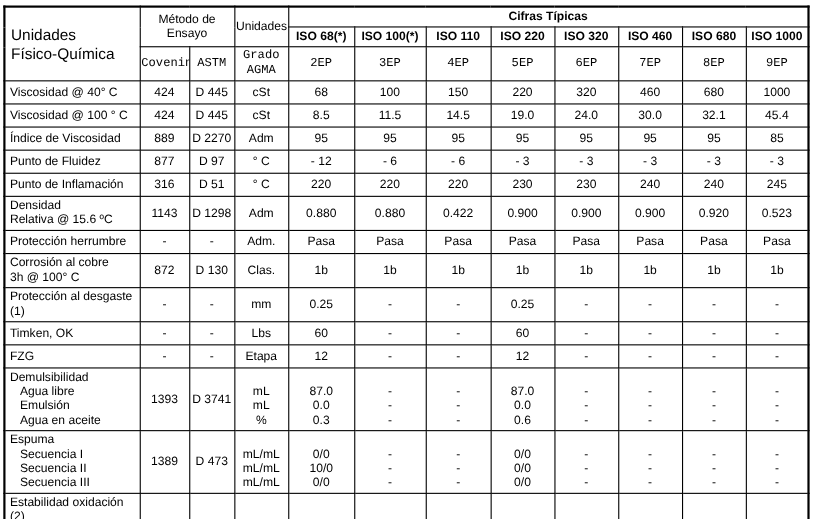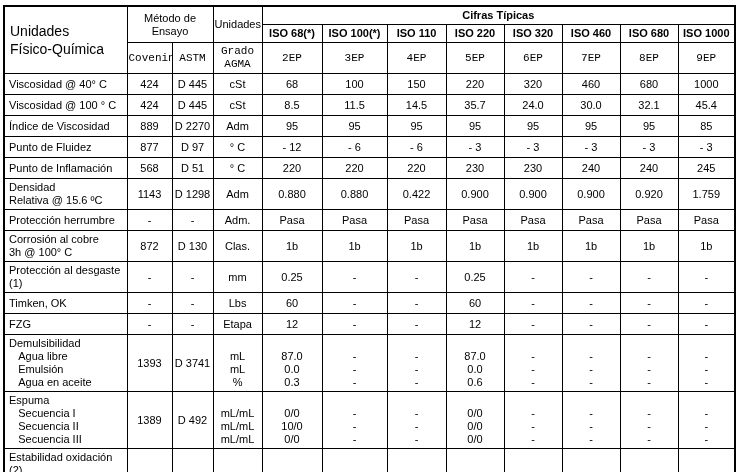--- a/index.html
+++ b/index.html
@@ -99,21 +99,21 @@
           <td>1000</td>
         </tr>
         <tr>
           <td class="label-cell">Viscosidad @ 100 ° C</td>
           <td>424</td>
           <td>D 445</td>
           <td>cSt</td>
           <td>8.5</td>
           <td>11.5</td>
           <td>14.5</td>
-          <td>35.7</td>
+          <td>19.0</td>
           <td>24.0</td>
           <td>30.0</td>
           <td>32.1</td>
           <td>45.4</td>
         </tr>
         <tr>
           <td class="label-cell">Índice de Viscosidad</td>
           <td>889</td>
           <td>D 2270</td>
           <td>Adm</td>
@@ -135,21 +135,21 @@
           <td>- 6</td>
           <td>- 6</td>
           <td>- 3</td>
           <td>- 3</td>
           <td>- 3</td>
           <td>- 3</td>
           <td>- 3</td>
         </tr>
         <tr>
           <td class="label-cell">Punto de Inflamación</td>
-          <td>568</td>
+          <td>316</td>
           <td>D 51</td>
           <td>° C</td>
           <td>220</td>
           <td>220</td>
           <td>220</td>
           <td>230</td>
           <td>230</td>
           <td>240</td>
           <td>240</td>
           <td>245</td>
@@ -160,21 +160,21 @@
           <td>1143</td>
           <td>D 1298</td>
           <td>Adm</td>
           <td>0.880</td>
           <td>0.880</td>
           <td>0.422</td>
           <td>0.900</td>
           <td>0.900</td>
           <td>0.900</td>
           <td>0.920</td>
-          <td>1.759</td>
+          <td>0.523</td>
         </tr>
         <tr>
           <td class="label-cell">Protección herrumbre</td>
           <td>-</td>
           <td>-</td>
           <td>Adm.</td>
           <td>Pasa</td>
           <td>Pasa</td>
           <td>Pasa</td>
           <td>Pasa</td>
@@ -283,21 +283,21 @@
 -
 -
 -</td>
         </tr>
         <tr>
           <td class="label-cell">Espuma
    Secuencia I
    Secuencia II
    Secuencia III</td>
           <td>1389</td>
-          <td>D 492</td>
+          <td>D 473</td>
           <td>
 mL/mL
 mL/mL
 mL/mL</td>
           <td>
 0/0
 10/0
 0/0</td>
           <td>
 -

